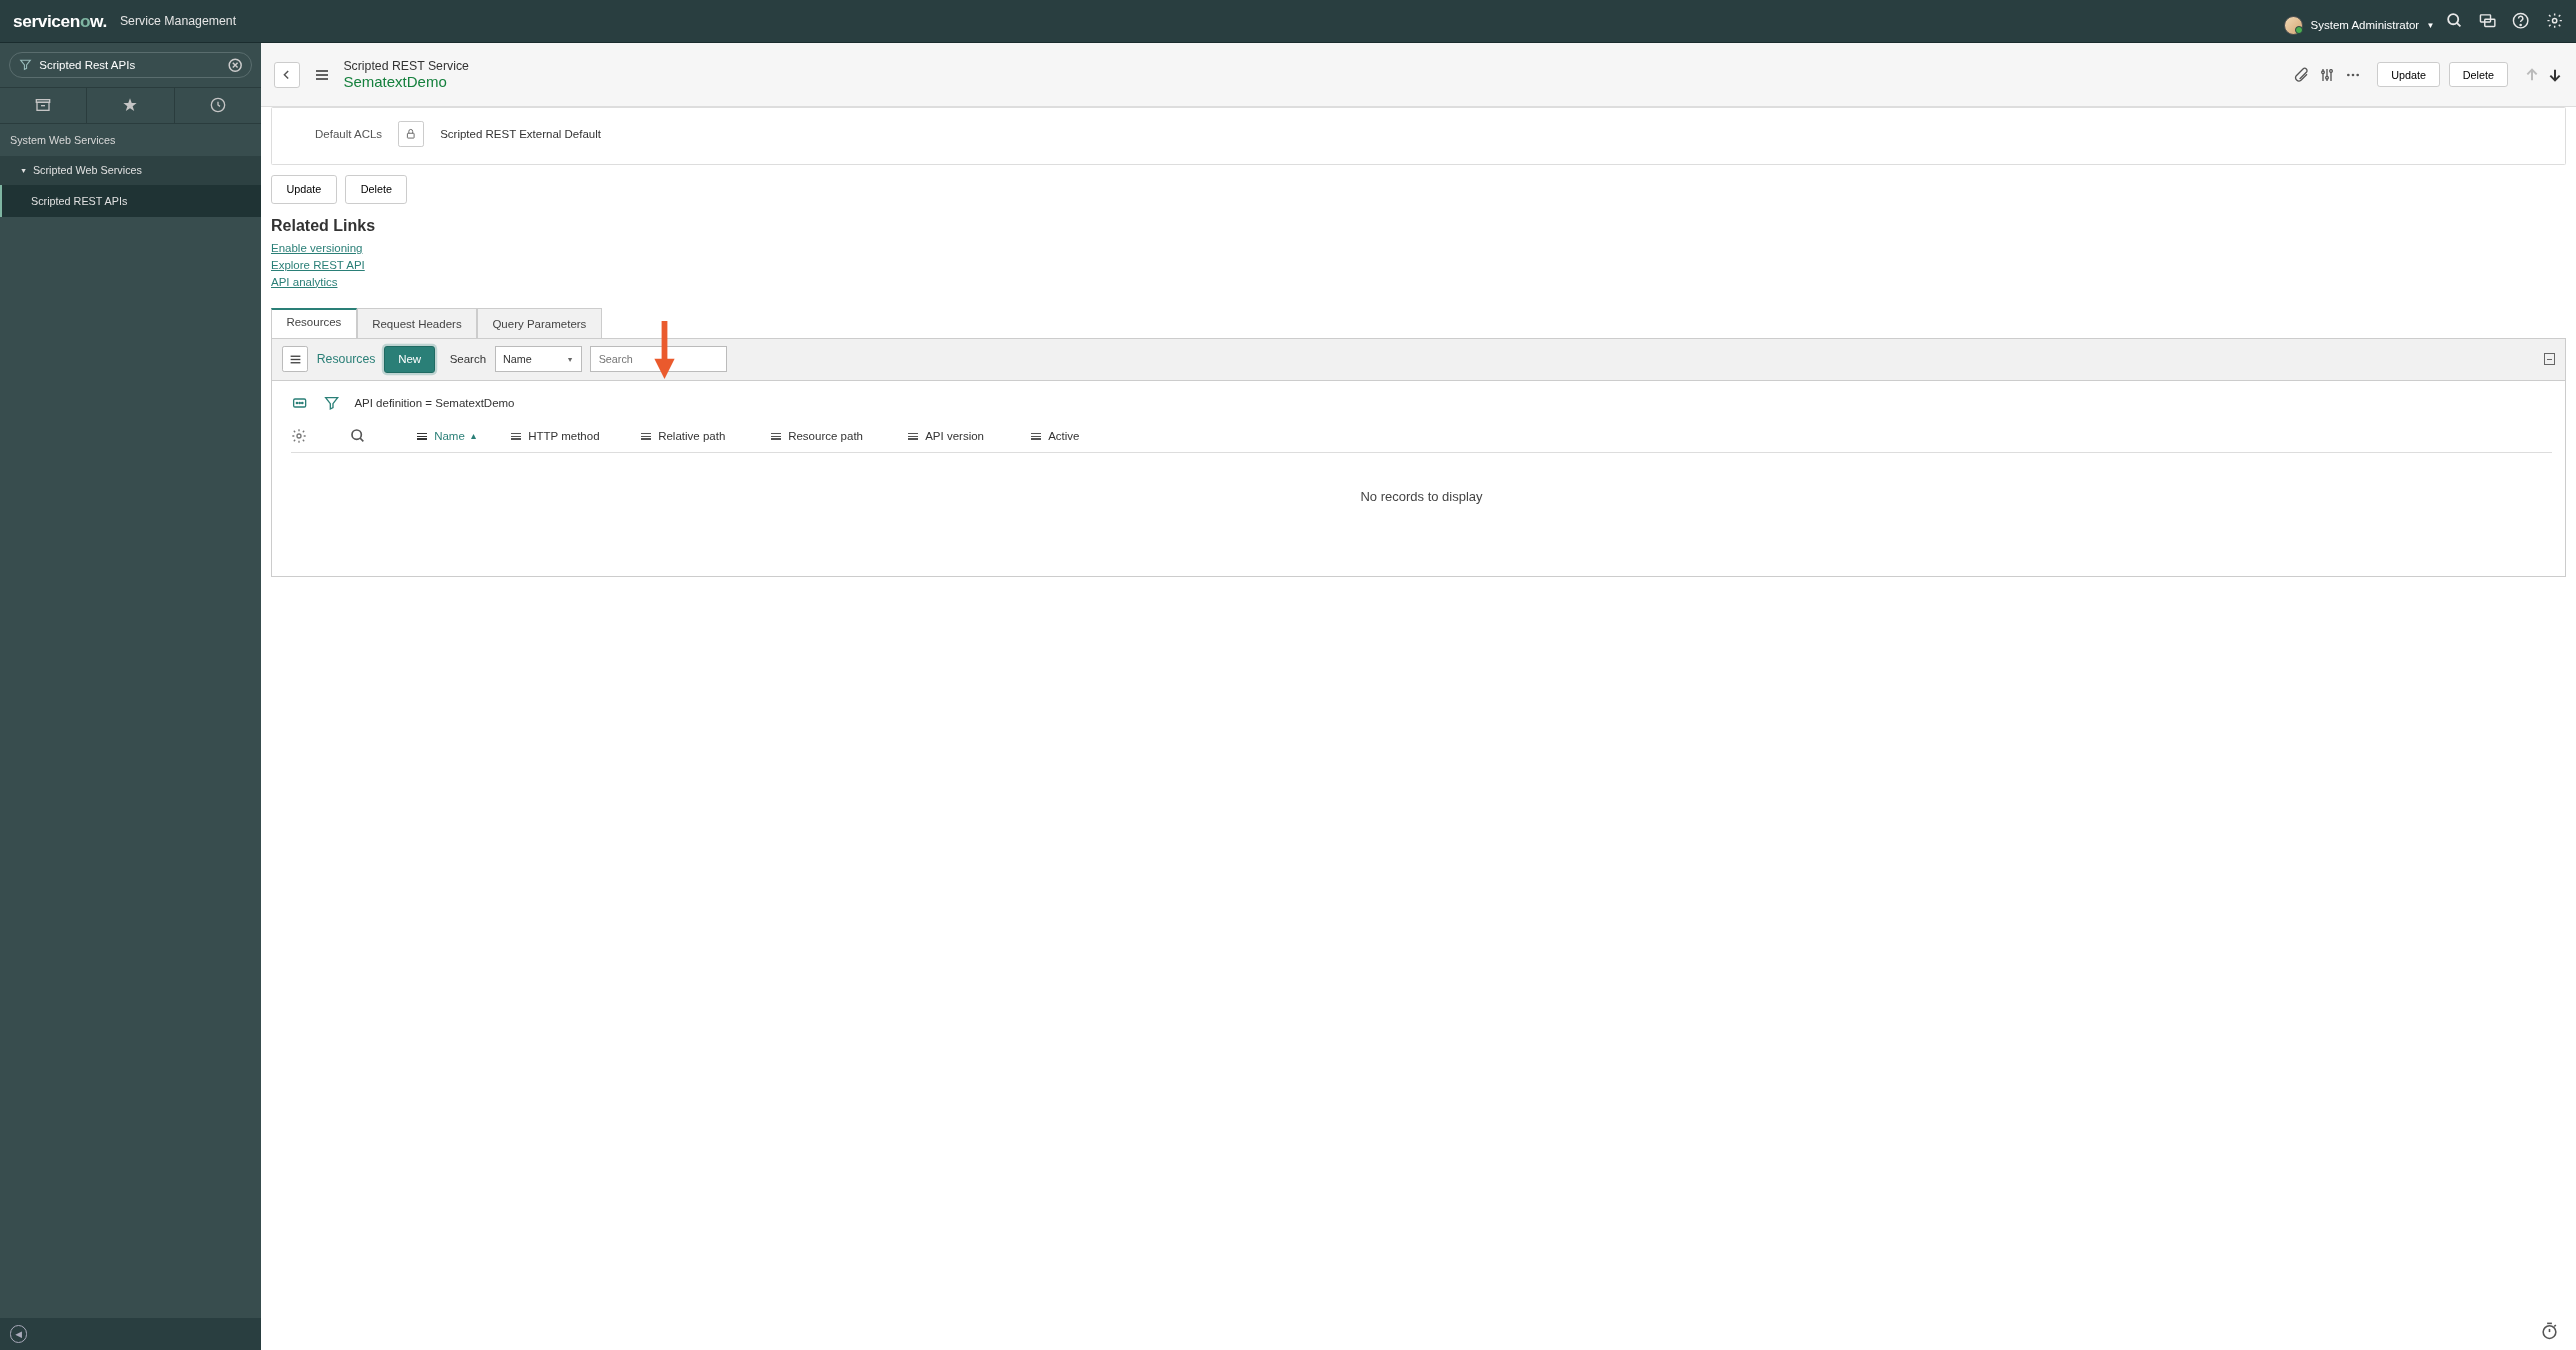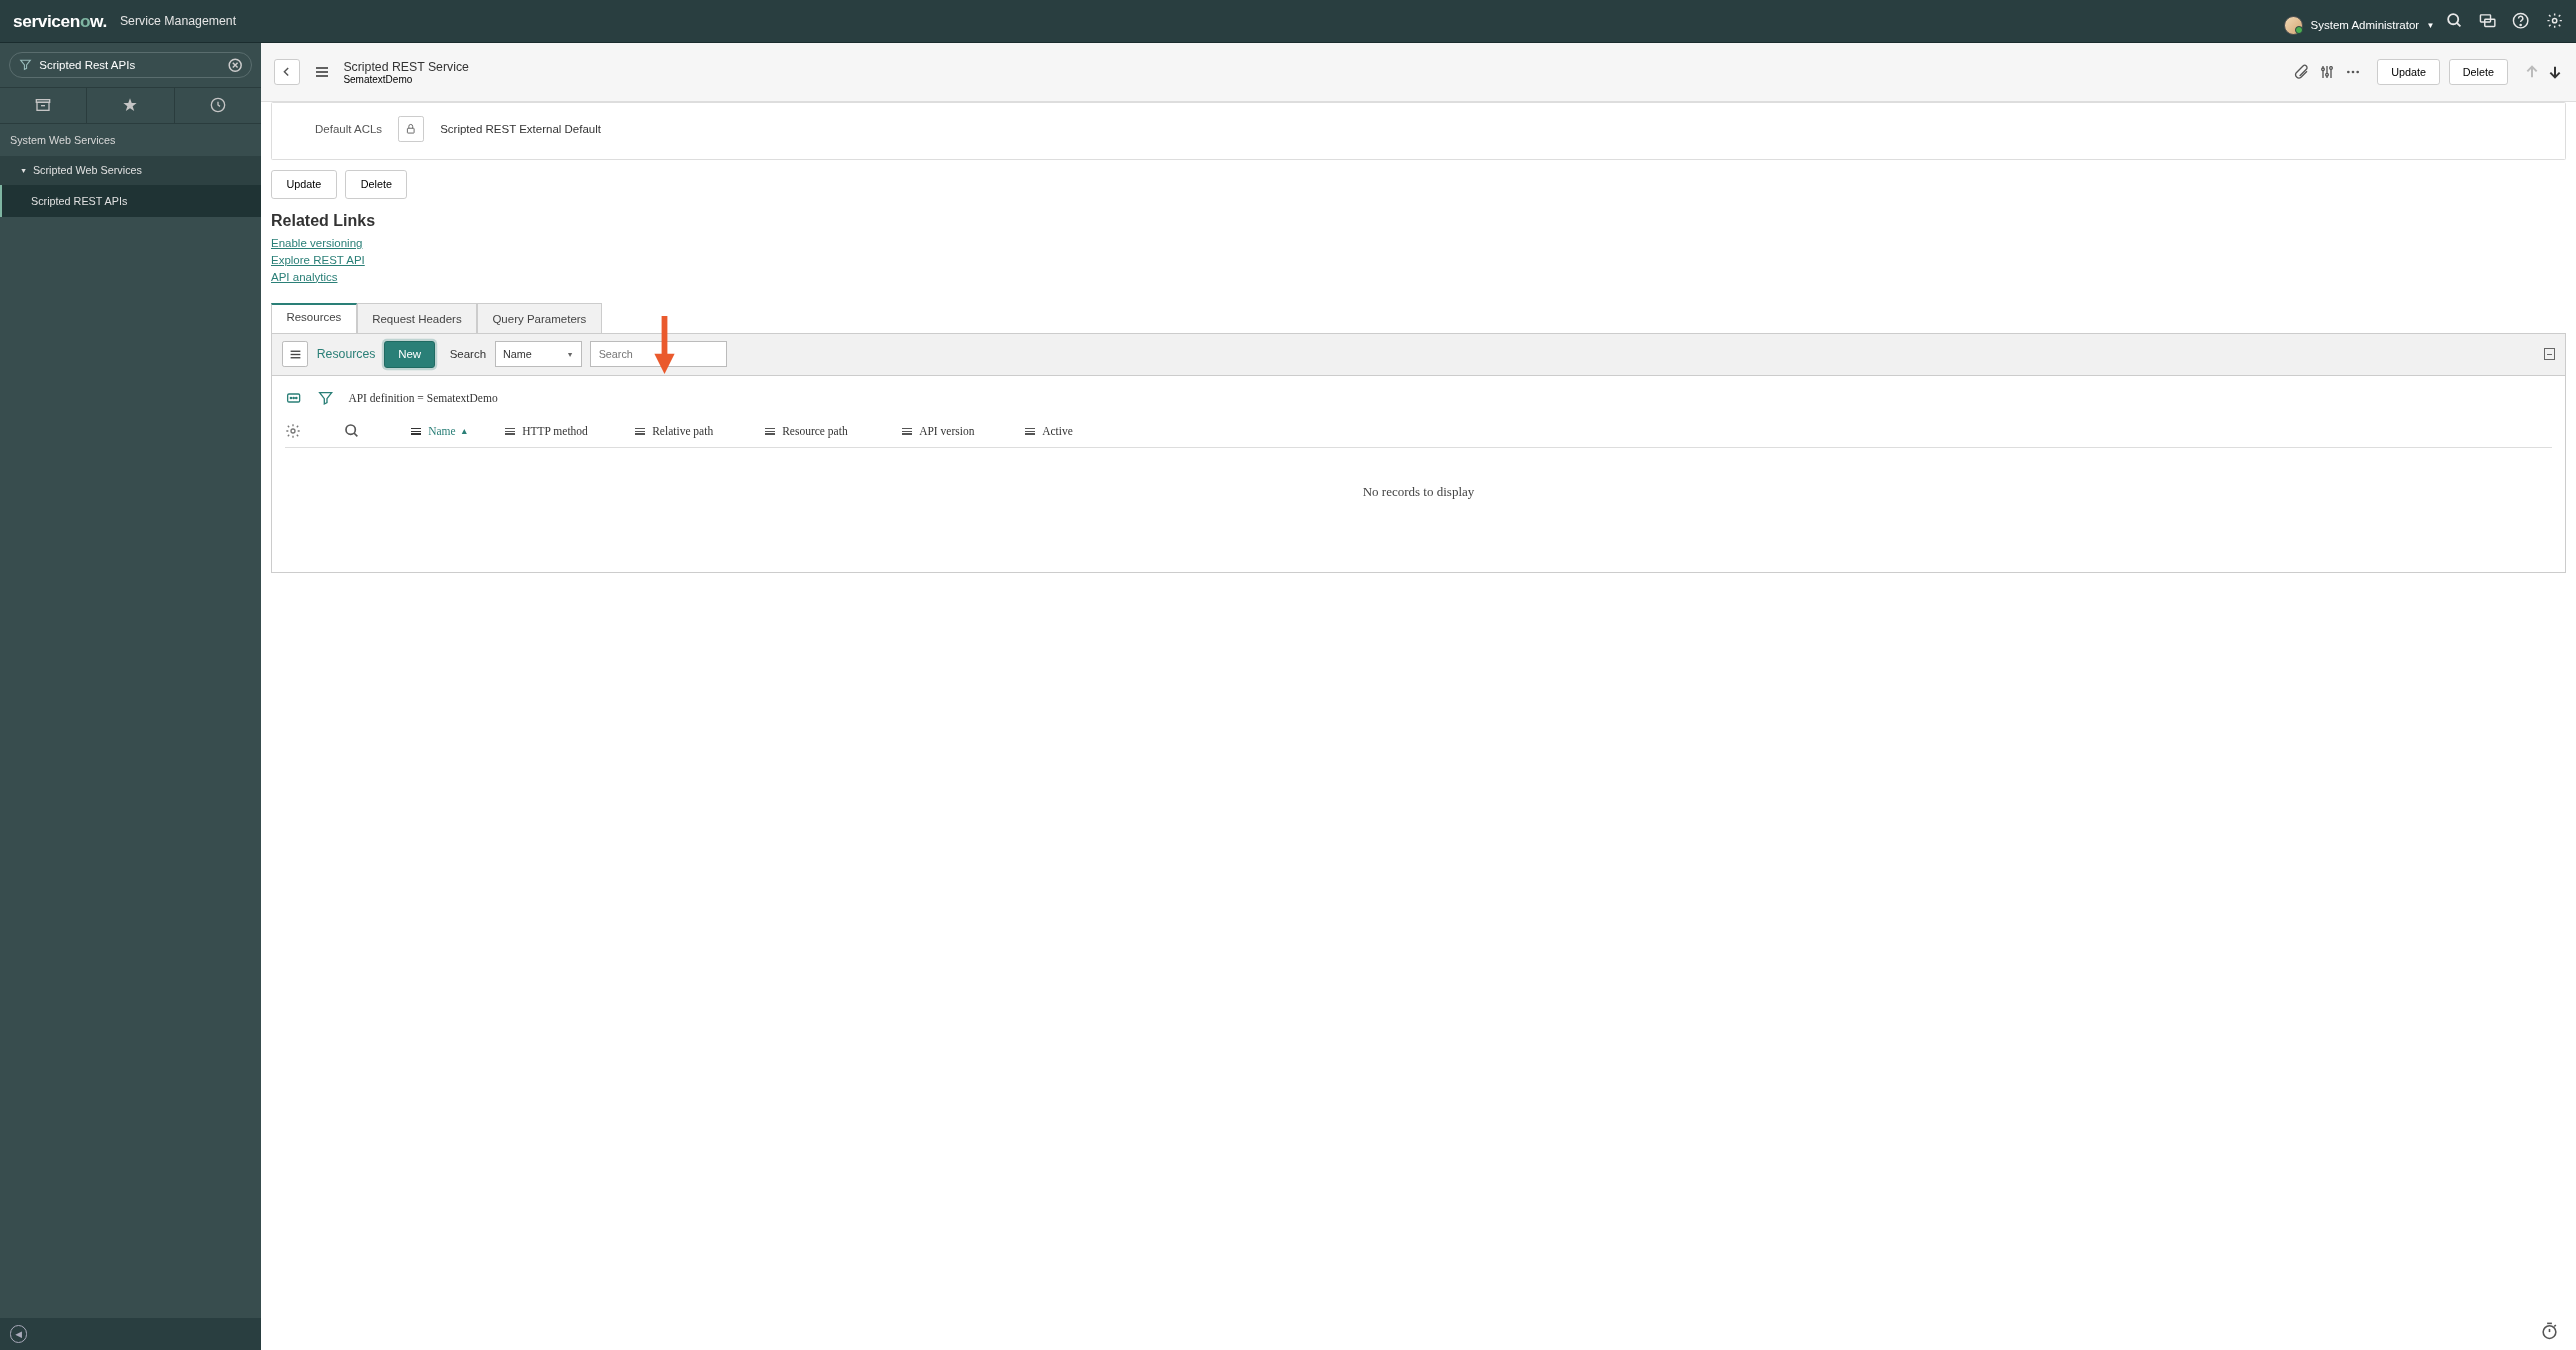--- a/index.html
+++ b/index.html
@@ -190,21 +190,21 @@
   .hdr-btn {
     width: 26px; height: 26px;
     border: 0.7px solid #ccc;
     border-radius: 2.9px;
     background: #fff;
     display: flex; align-items:center; justify-content:center;
     cursor: pointer;
   }
   .hdr-btn.plain { border:none; background:transparent; }
   .form-title .line1 { font-size: 12.3px; color: #333; }
-  .form-title .line2 { font-size: 10px; color: #000000; }
+  .form-title .line2 { font-size: 15px; color: #15803d; }
   .hdr-spacer { flex: 1; }
   .hdr-action-btn {
     padding: 5.8px 13px;
     border: 0.7px solid #ccc;
     border-radius: 2.9px;
     background: #fff;
     font-size: 10.8px;
     cursor: pointer;
   }
   .hdr-icons {
@@ -366,22 +366,21 @@
     content:"";
     position:absolute;
     left:2.2px; right:2.2px;
     top:50%;
     border-top:1.1px solid #666;
   }
   
   .list-body {
     border: 0.7px solid #ccc;
     border-top:none;
-    padding: 10px 13px 36px 13px;
-    font-family: Liberation Serif, serif;
+    padding: 10px 13px 36px 19px;
   }
   .breadcrumb-row {
     display:flex;
     align-items:center;
     gap: 14.4px;
     padding: 4.3px 0 10px 0;
   }
   .bc-icon {
     width: 17.3px; height: 16px;
     cursor:pointer;

